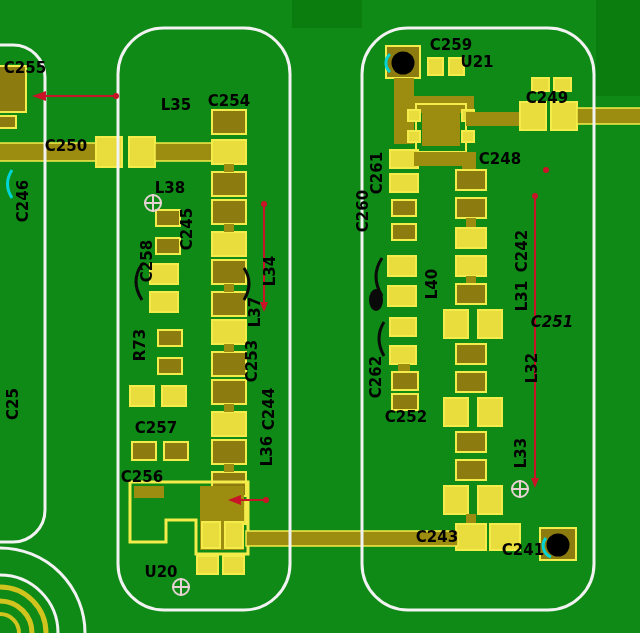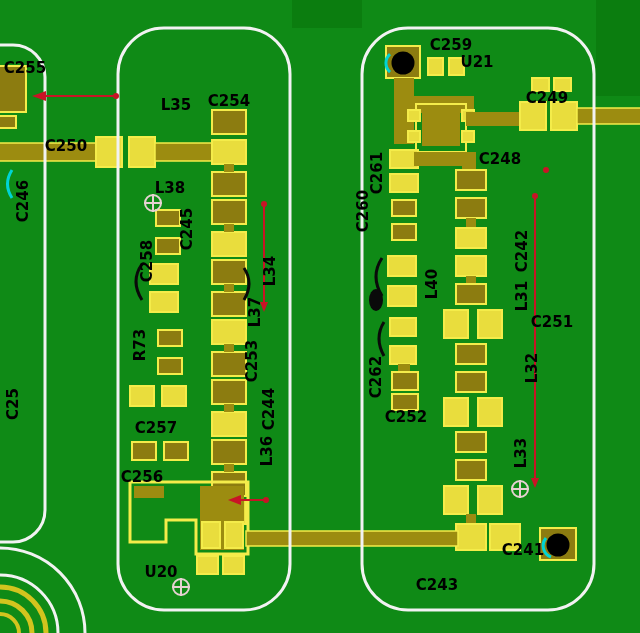--- a/index.html
+++ b/index.html
@@ -232,19 +232,19 @@
       <span class="reflabel" style="left: 477px; top: 62px; transform: translate(-50%, -50%) rotate(0deg);">U21</span>
       <span class="reflabel" style="left: 547px; top: 62px; transform: translate(-50%, -50%) rotate(0deg); margin-top: 36px;">C249</span>
       <span class="reflabel" style="left: 363px; top: 211px; transform: translate(-50%, -50%) rotate(-90deg);">C260</span>
       <span class="reflabel" style="left: 377px; top: 173px; transform: translate(-50%, -50%) rotate(-90deg);">C261</span>
       <span class="reflabel" style="left: 500px; top: 159px; transform: translate(-50%, -50%) rotate(0deg);">C248</span>
       <span class="reflabel" style="left: 432px; top: 284px; transform: translate(-50%, -50%) rotate(-90deg);">L40</span>
       <span class="reflabel" style="left: 376px; top: 377px; transform: translate(-50%, -50%) rotate(-90deg);">C262</span>
       <span class="reflabel" style="left: 406px; top: 417px; transform: translate(-50%, -50%) rotate(0deg); text-align: center;">C252</span>
       <span class="reflabel" style="left: 522px; top: 251px; transform: translate(-50%, -50%) rotate(-90deg);">C242</span>
       <span class="reflabel" style="left: 522px; top: 296px; transform: translate(-50%, -50%) rotate(-90deg);">L31</span>
-      <span class="reflabel" style="left: 552px; top: 322px; transform: translate(-50%, -50%) rotate(0deg);">C251</span>
+      <span class="reflabel" style="left: 552px; top: 322px; transform: translate(-50%, -50%) rotate(0deg); font-style: italic;">C251</span>
       <span class="reflabel" style="left: 532px; top: 368px; transform: translate(-50%, -50%) rotate(-90deg);">L32</span>
       <span class="reflabel" style="left: 521px; top: 453px; transform: translate(-50%, -50%) rotate(-90deg);">L33</span>
-      <span class="reflabel" style="left: 437px; top: 537px; transform: translate(-50%, -50%) rotate(0deg); margin-top: 48px;">C243</span>
+      <span class="reflabel" style="left: 437px; top: 537px; transform: translate(-50%, -50%) rotate(0deg);">C243</span>
       <span class="reflabel" style="left: 523px; top: 550px; transform: translate(-50%, -50%) rotate(0deg);">C241</span>
     </div>
 </div>
 
 </body></html>

